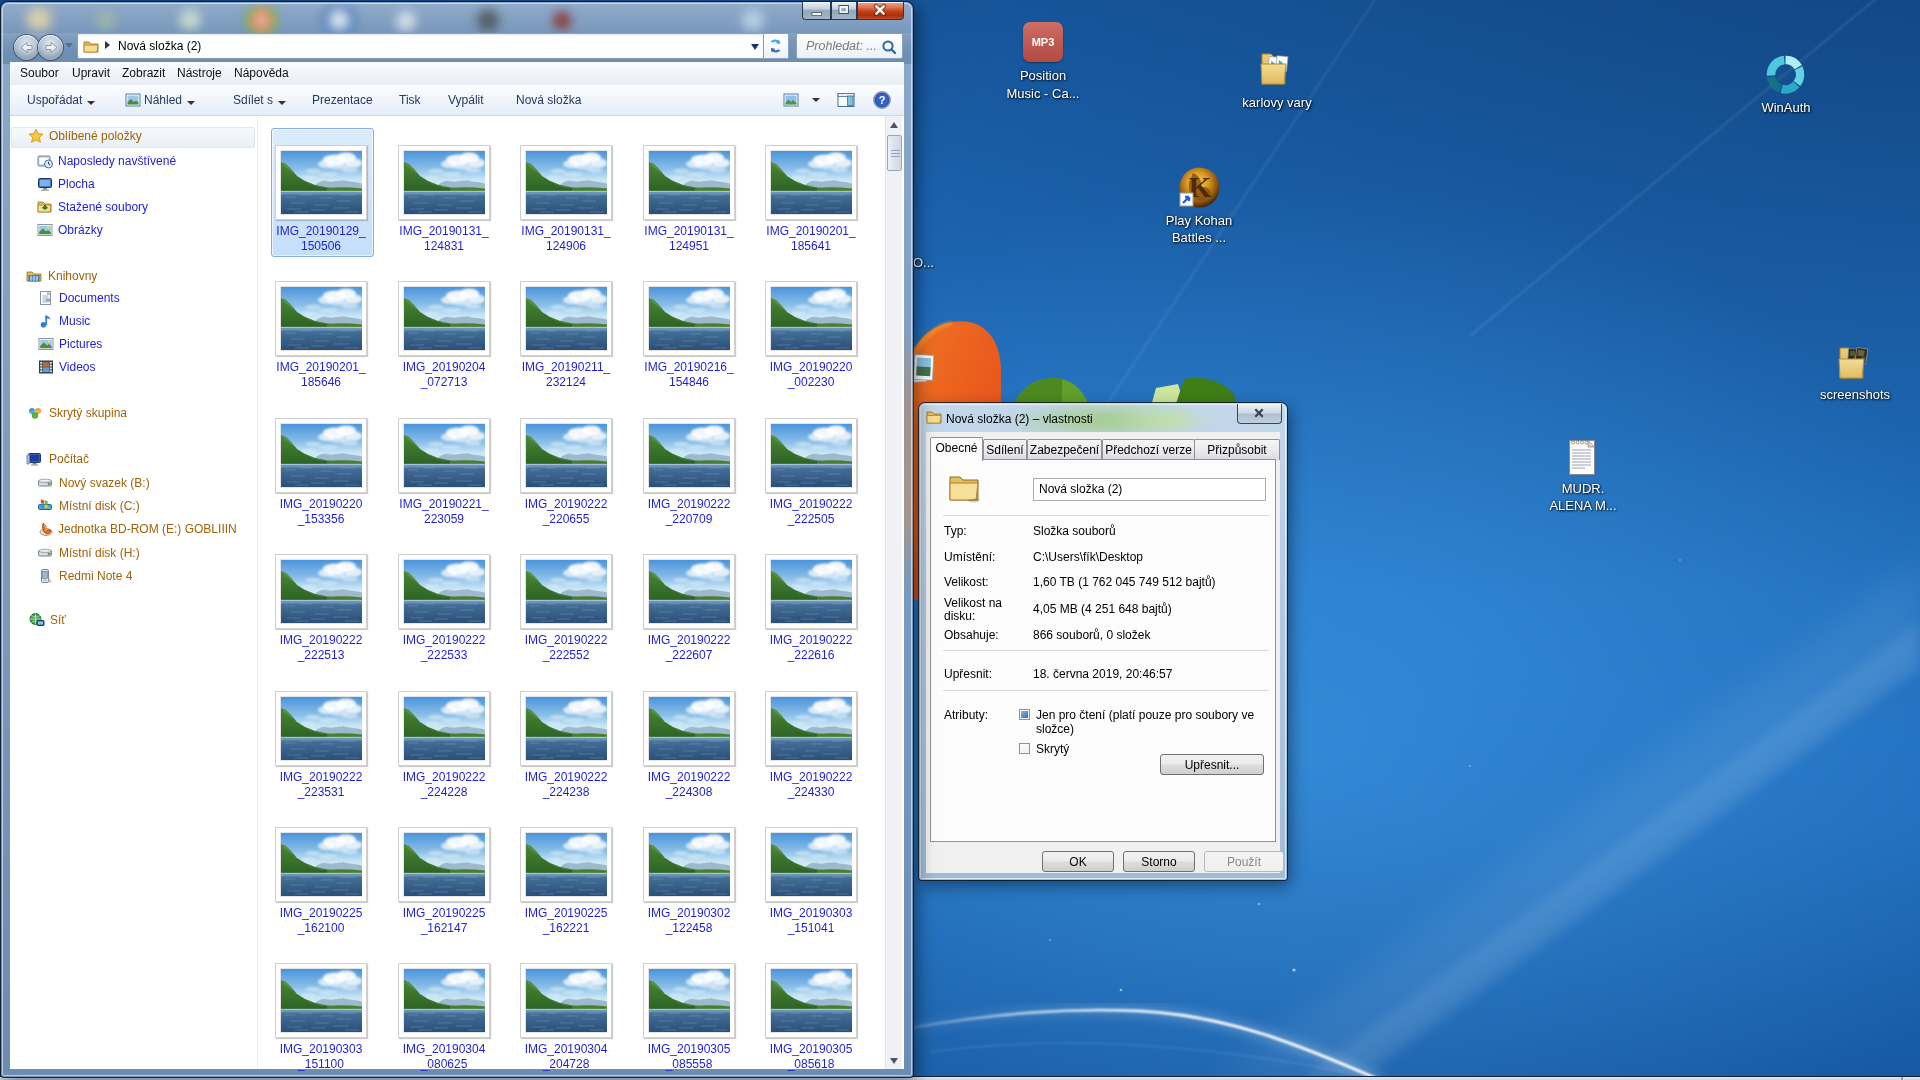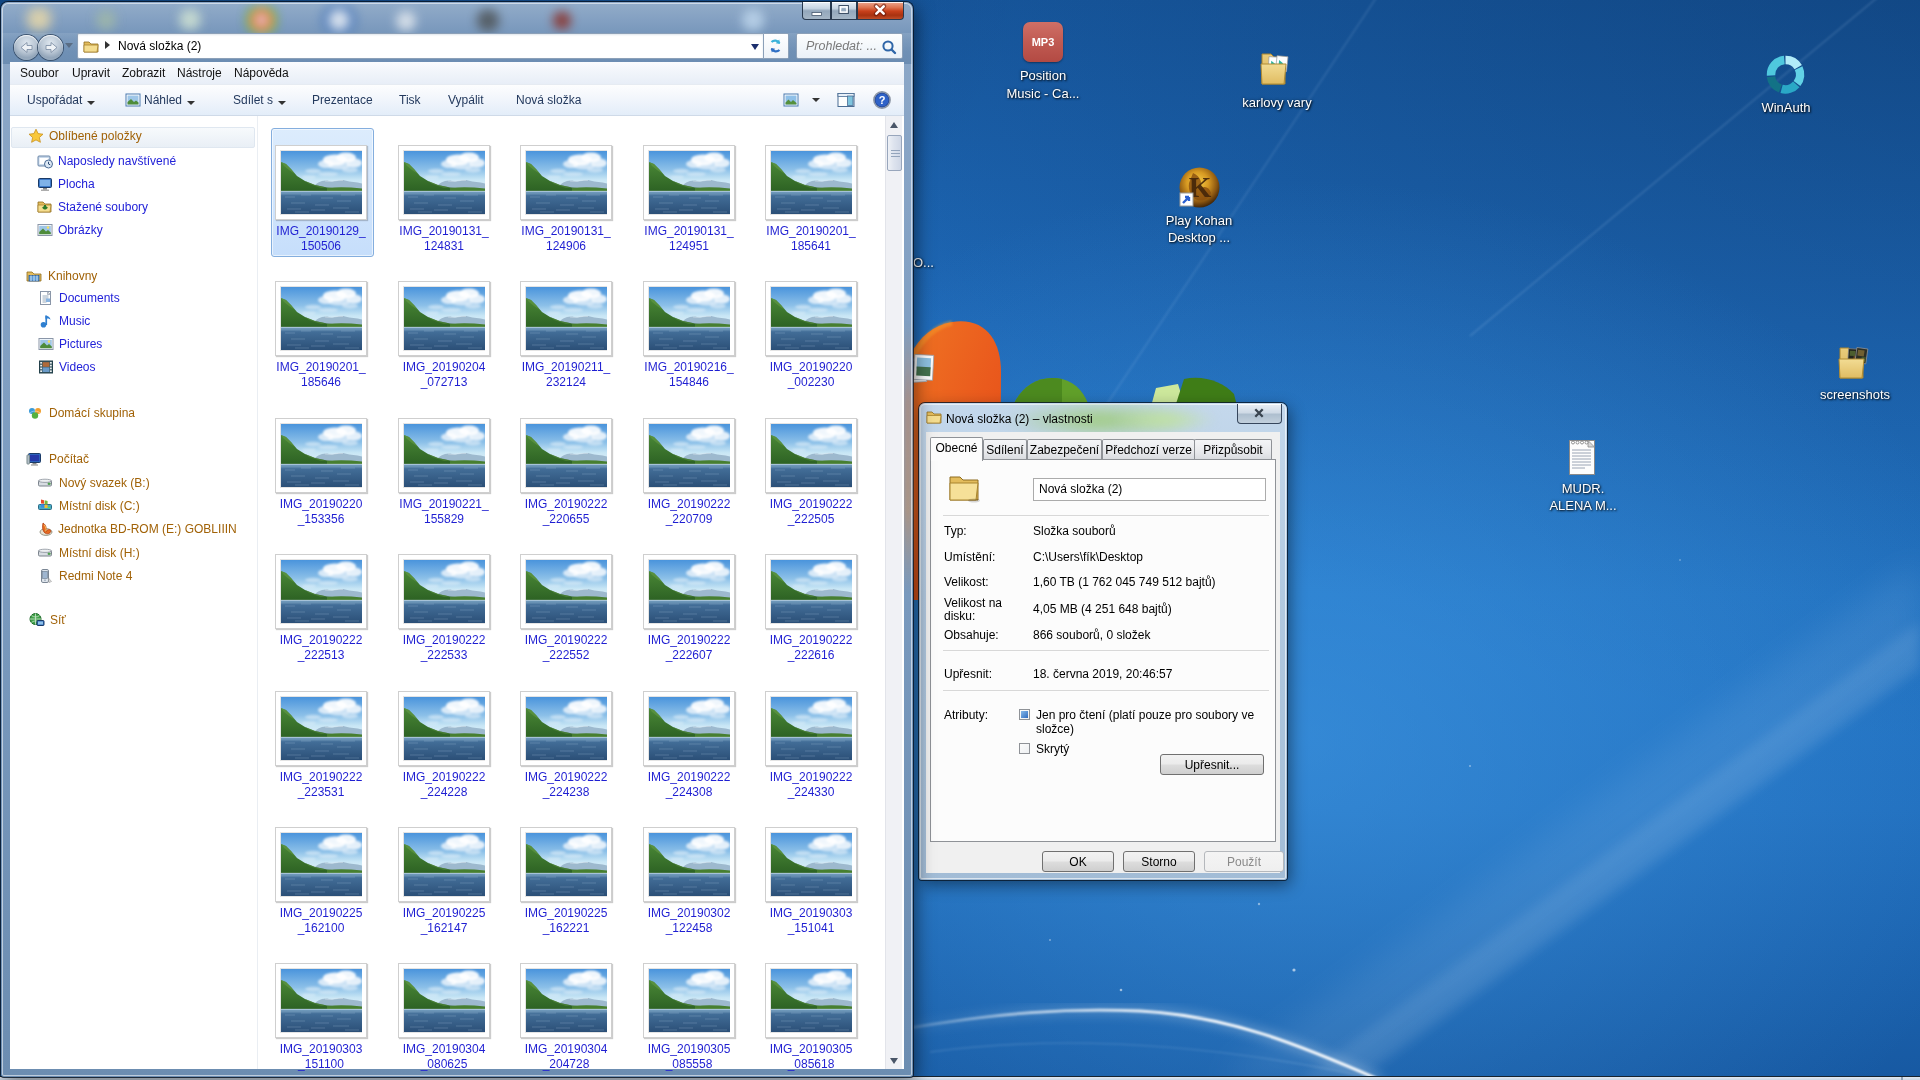--- a/index.html
+++ b/index.html
@@ -174,21 +174,21 @@
         <stop offset="100%" stop-color="#241204"></stop>
       </radialGradient>
     </defs>
 <circle cx="20.5" cy="20.5" r="20" fill="url(#koh)"></circle>
 <path d="M14,6 C22,10 24,16 20,22 C26,18 30,20 32,26 C30,32 24,35 18,33 C12,30 9,24 10,16 Z" fill="#8a4d0e" opacity=".8"></path>
 <text x="21" y="30" font-size="29" font-family="Liberation Serif,serif" font-weight="bold" fill="#46270a" text-anchor="middle" opacity=".92">K</text>
 <rect x="1" y="26" width="13" height="13" fill="#fff" stroke="#999"></rect>
 <path d="M4,36 L10,30 M10,30 L10,34 M10,30 L6,30" stroke="#2a5fd0" stroke-width="2.4" fill="none"></path>
 </svg>
 <div class="dlabel" style="left:1199px;top:213px">Play Kohan</div>
-<div class="dlabel" style="left:1199px;top:230px">Desktop ...</div>
+<div class="dlabel" style="left:1199px;top:230px">Battles ...</div>
 <svg class="abs" style="left:1765px;top:54px" width="41" height="41" viewBox="0 0 41 41">
 <defs>
       <linearGradient id="wa1" x1="0" y1="0" x2="1" y2="1">
         <stop offset="0" stop-color="#9be8f5"></stop>
         <stop offset="1" stop-color="#17616e"></stop>
       </linearGradient>
     </defs>
 <g fill="none">
 <path d="M20.5,6 A14.5,14.5 0 0 1 33.2,13.2" stroke="#b2ecf8" stroke-width="8.5"></path>
 <path d="M33.6,14.2 A14.5,14.5 0 0 1 32,29.5" stroke="#62d2e6" stroke-width="8.5"></path>
@@ -266,21 +266,21 @@
    background:linear-gradient(180deg,#e9eff6 0%,#cfdae6 45%,#aebfcf 55%,#c2d0dd 100%);box-shadow:inset 0 1px 0 rgba(255,255,255,.9)">
    <svg width="43" height="18" viewBox="0 0 43 18">
         <path d="M17.3,5.3 L24.7,12.7 M24.7,5.3 L17.3,12.7" stroke="#39444f" stroke-width="2.3" fill="none"></path>
       </svg>
  </div>
  <div id="dlgclient">
 <div class="tab" id="tabactive" style="left:4px;width:53px">Obecné</div>
 <div class="tab" style="left:57px;width:44px">Sdílení</div>
 <div class="tab" style="left:101px;width:75px">Zabezpečení</div>
 <div class="tab" style="left:176px;width:93px">Předchozí verze</div>
-<div class="tab" style="left:268px;width:78px">Přizpůsobit</div>
+<div class="tab" style="left:268px;width:86px">Přizpůsobit</div>
 <div id="tabpage"></div>
  <svg class="abs" style="left:22px;top:39px" width="34" height="34" viewBox="0 0 34 34">
    <path d="M2,6 L12,6 L15,9 L30,9 L30,29 L2,29 Z" fill="#e3bc5c" stroke="#8f6d20"></path>
    <path d="M2,12 L30,12 L28,29 L2,29 Z" fill="#f6e098" stroke="#a8842e"></path>
    <ellipse cx="26" cy="29.5" rx="6" ry="2" fill="#000" opacity=".15"></ellipse>
  </svg>
  <div class="abs" style="left:107px;top:46px;width:233px;height:23px;background:#fff;border:1px solid #ababab"></div>
  <div class="abs" style="left:113px;top:50px">Nová složka (2)</div>
  <div class="sep" style="left:17px;top:83px;width:326px"></div>
 <div class="abs" style="left:18px;top:92px">Typ:</div>
@@ -495,21 +495,21 @@
           <rect x="4.6" y="3.2" width="6.8" height="4.6" fill="#b06a3a"></rect>
           <rect x="4.6" y="8.4" width="6.8" height="4.6" fill="#6a9ac8"></rect>
         </svg>
 <div class="sbitem sblink" style="left:49px;top:244px">Videos</div>
 <svg class="sbico" style="left:17px;top:289px" viewBox="0 0 16 16">
           <circle cx="5" cy="6" r="3" fill="#3a9ad8"></circle>
           <circle cx="11" cy="6" r="3" fill="#f0a030"></circle>
           <circle cx="8" cy="10.5" r="3.2" fill="#55b040"></circle>
           <path d="M3,8 C5,5.5 11,5.5 13,8" stroke="#fff" fill="none" opacity=".4"></path>
         </svg>
-<div class="sbitem" style="left:39px;top:290px">Domácí skupina</div>
+<div class="sbitem" style="left:39px;top:290px">Skrytý skupina</div>
 <svg class="sbico" style="left:16px;top:335px" viewBox="0 0 16 16">
           <rect x="2.5" y="2.5" width="12" height="9" rx="1" fill="#2d6cc0" stroke="#1a3a66"></rect>
           <rect x="3.8" y="3.8" width="9.4" height="6.4" fill="#2438a8"></rect>
           <rect x="1" y="4" width="2.4" height="9" rx=".6" fill="#b8c4d0" stroke="#788"></rect>
           <rect x="6.5" y="12" width="4" height="1.4" fill="#888"></rect>
           <rect x="5" y="13.4" width="7" height="1.2" fill="#999"></rect>
         </svg>
 <div class="sbitem" style="left:39px;top:336px">Počítač</div>
 <svg class="sbico" style="left:27px;top:359px" viewBox="0 0 16 16">
           <rect x="1.5" y="5.5" width="13" height="5.5" rx="1.2" fill="#d8dde2" stroke="#7a828c"></rect>
@@ -680,21 +680,21 @@
           </svg>
         </div>
 <div class="fn" style="left:63px;top:381px">IMG_20190220</div>
 <div class="fn" style="left:63px;top:396px">_153356</div>
 <div class="cell" style="left:140px;top:302px">
           <svg class="ph" viewBox="0 0 81 63">
             <use href="#photo"></use>
           </svg>
         </div>
 <div class="fn" style="left:186px;top:381px">IMG_20190221_</div>
-<div class="fn" style="left:186px;top:396px">155829</div>
+<div class="fn" style="left:186px;top:396px">223059</div>
 <div class="cell" style="left:262px;top:302px">
           <svg class="ph" viewBox="0 0 81 63">
             <use href="#photo"></use>
           </svg>
         </div>
 <div class="fn" style="left:308px;top:381px">IMG_20190222</div>
 <div class="fn" style="left:308px;top:396px">_220655</div>
 <div class="cell" style="left:385px;top:302px">
           <svg class="ph" viewBox="0 0 81 63">
             <use href="#photo"></use>

